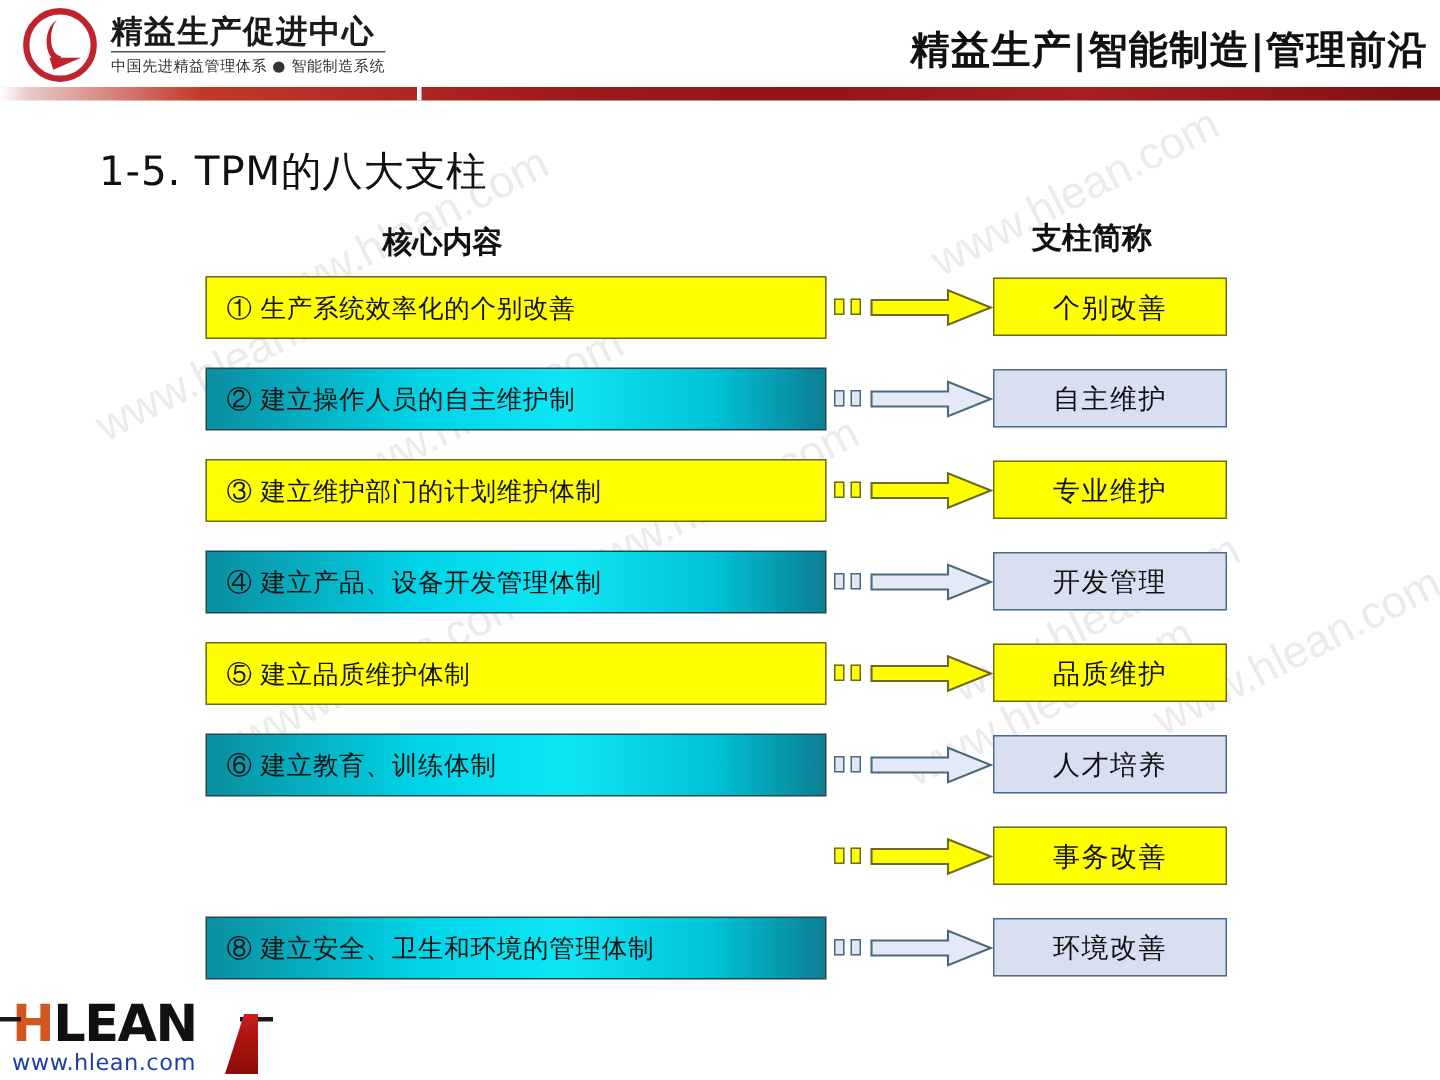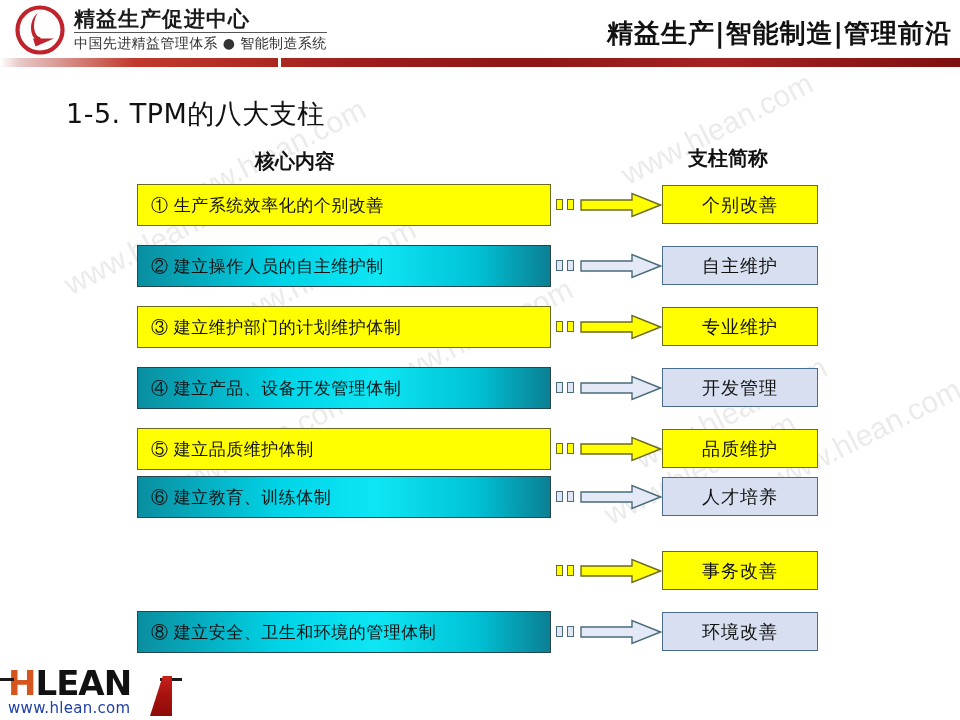--- a/index.html
+++ b/index.html
@@ -16,21 +16,21 @@
   .logo-wrap{position:absolute;left:14px;top:4px;width:270px;height:52px;display:flex;align-items:center;}
   .logo-mark{width:52px;height:52px;flex:0 0 52px;position:relative;}
   .logo-text{margin-left:8px;}
   .logo-cn{
     font-family:"DejaVu Sans","Liberation Sans",sans-serif;
     font-size:21px;font-weight:bold;color:#1a1a1a;letter-spacing:1px;
     line-height:23px;border-bottom:1.5px solid #555;padding-bottom:1px;white-space:nowrap;
   }
   .logo-sub{
     font-family:"DejaVu Sans","Liberation Sans",sans-serif;
-    font-size:14px;color:#333;letter-spacing:.4px;margin-top:2px;white-space:nowrap;
+    font-size:10px;color:#333;letter-spacing:.4px;margin-top:2px;white-space:nowrap;
   }
   .header-right{
     position:absolute;right:8px;top:16px;
     font-family:"DejaVu Sans","Liberation Sans",sans-serif;
     font-size:26px;font-weight:bold;color:#111;letter-spacing:1px;white-space:nowrap;
   }
   .header-bar{
     position:absolute;left:0;top:58px;width:960px;height:9px;
     background:linear-gradient(90deg,#ffffff 0%,#e8c9c9 2%,#c0392b 14%,#9b1b1b 40%,#8e1616 55%,#a52222 75%,#7e1010 100%);
   }
@@ -214,21 +214,21 @@
       </div>
       <div class="row" style="top: 428px;">
         <div class="left-box odd">⑤ 建立品质维护体制</div>
         <div class="conn-sq s1 odd"></div>
         <div class="conn-sq s2 odd"></div>
         <div class="arrow"><svg width="82" height="26" viewBox="0 0 82 26">
             <path d="M1 8 L52 8 L52 1.5 L80.5 13 L52 24.5 L52 18 L1 18 Z" fill="#ffff00" stroke="#6b6b1f" stroke-width="1.4" stroke-linejoin="miter"></path>
           </svg></div>
         <div class="right-box odd">品质维护</div>
       </div>
-      <div class="row" style="top: 476px;">
+      <div class="row" style="top: 489px;">
         <div class="left-box even">⑥ 建立教育、训练体制</div>
         <div class="conn-sq s1 even"></div>
         <div class="conn-sq s2 even"></div>
         <div class="arrow"><svg width="82" height="26" viewBox="0 0 82 26">
             <path d="M1 8 L52 8 L52 1.5 L80.5 13 L52 24.5 L52 18 L1 18 Z" fill="#e3e9f6" stroke="#4a6b7a" stroke-width="1.4" stroke-linejoin="miter"></path>
           </svg></div>
         <div class="right-box even">人才培养</div>
       </div>
       <div class="row" style="top: 550px;">
         <div class="conn-sq s1 odd"></div>

